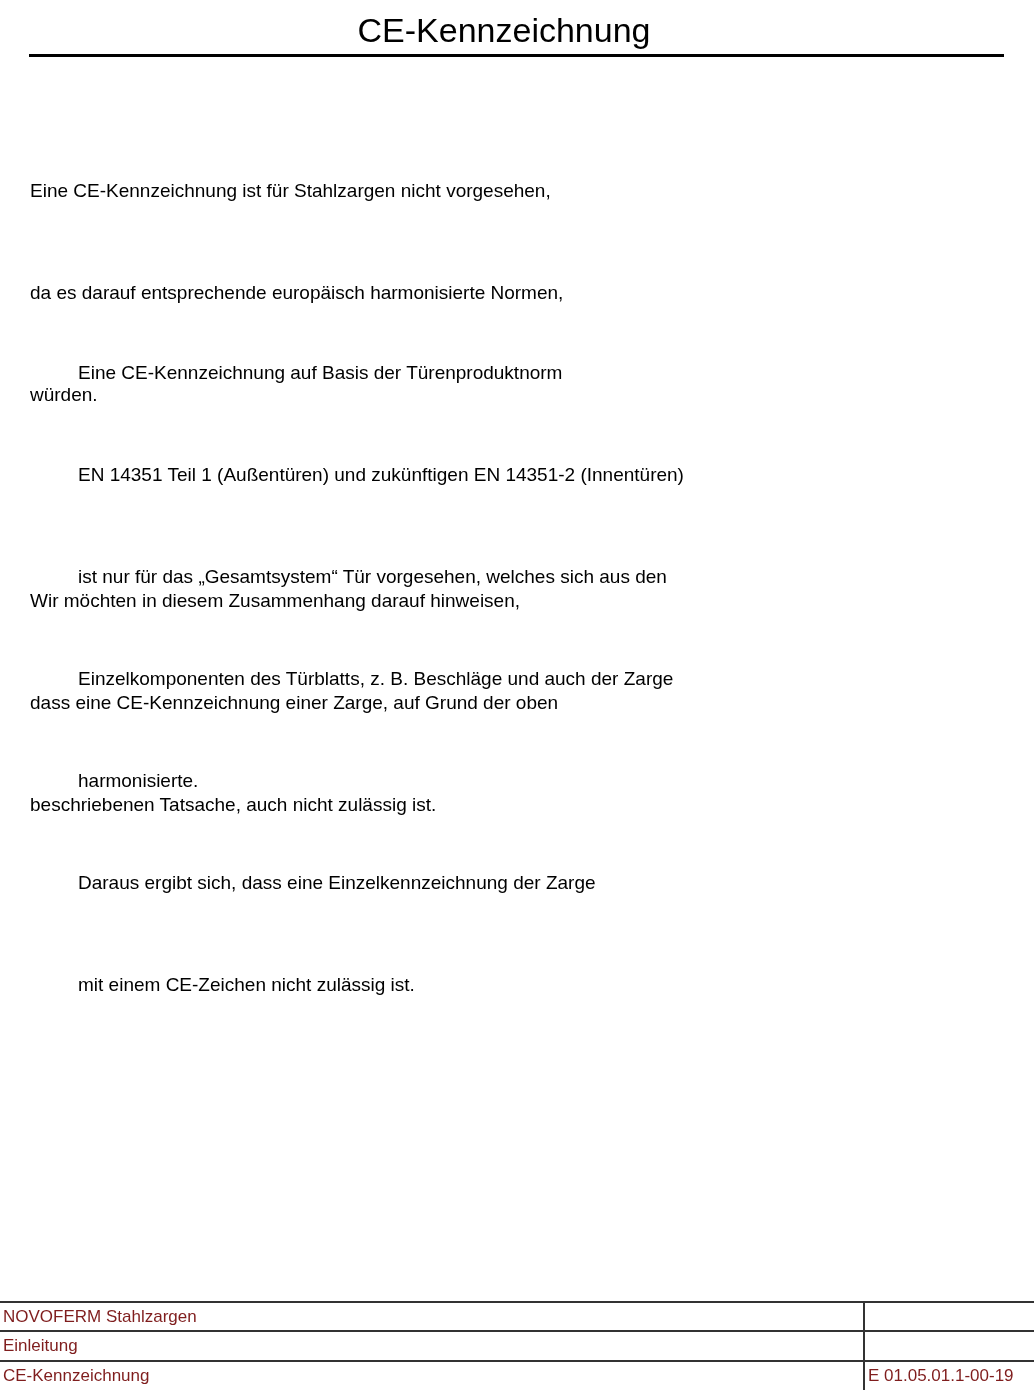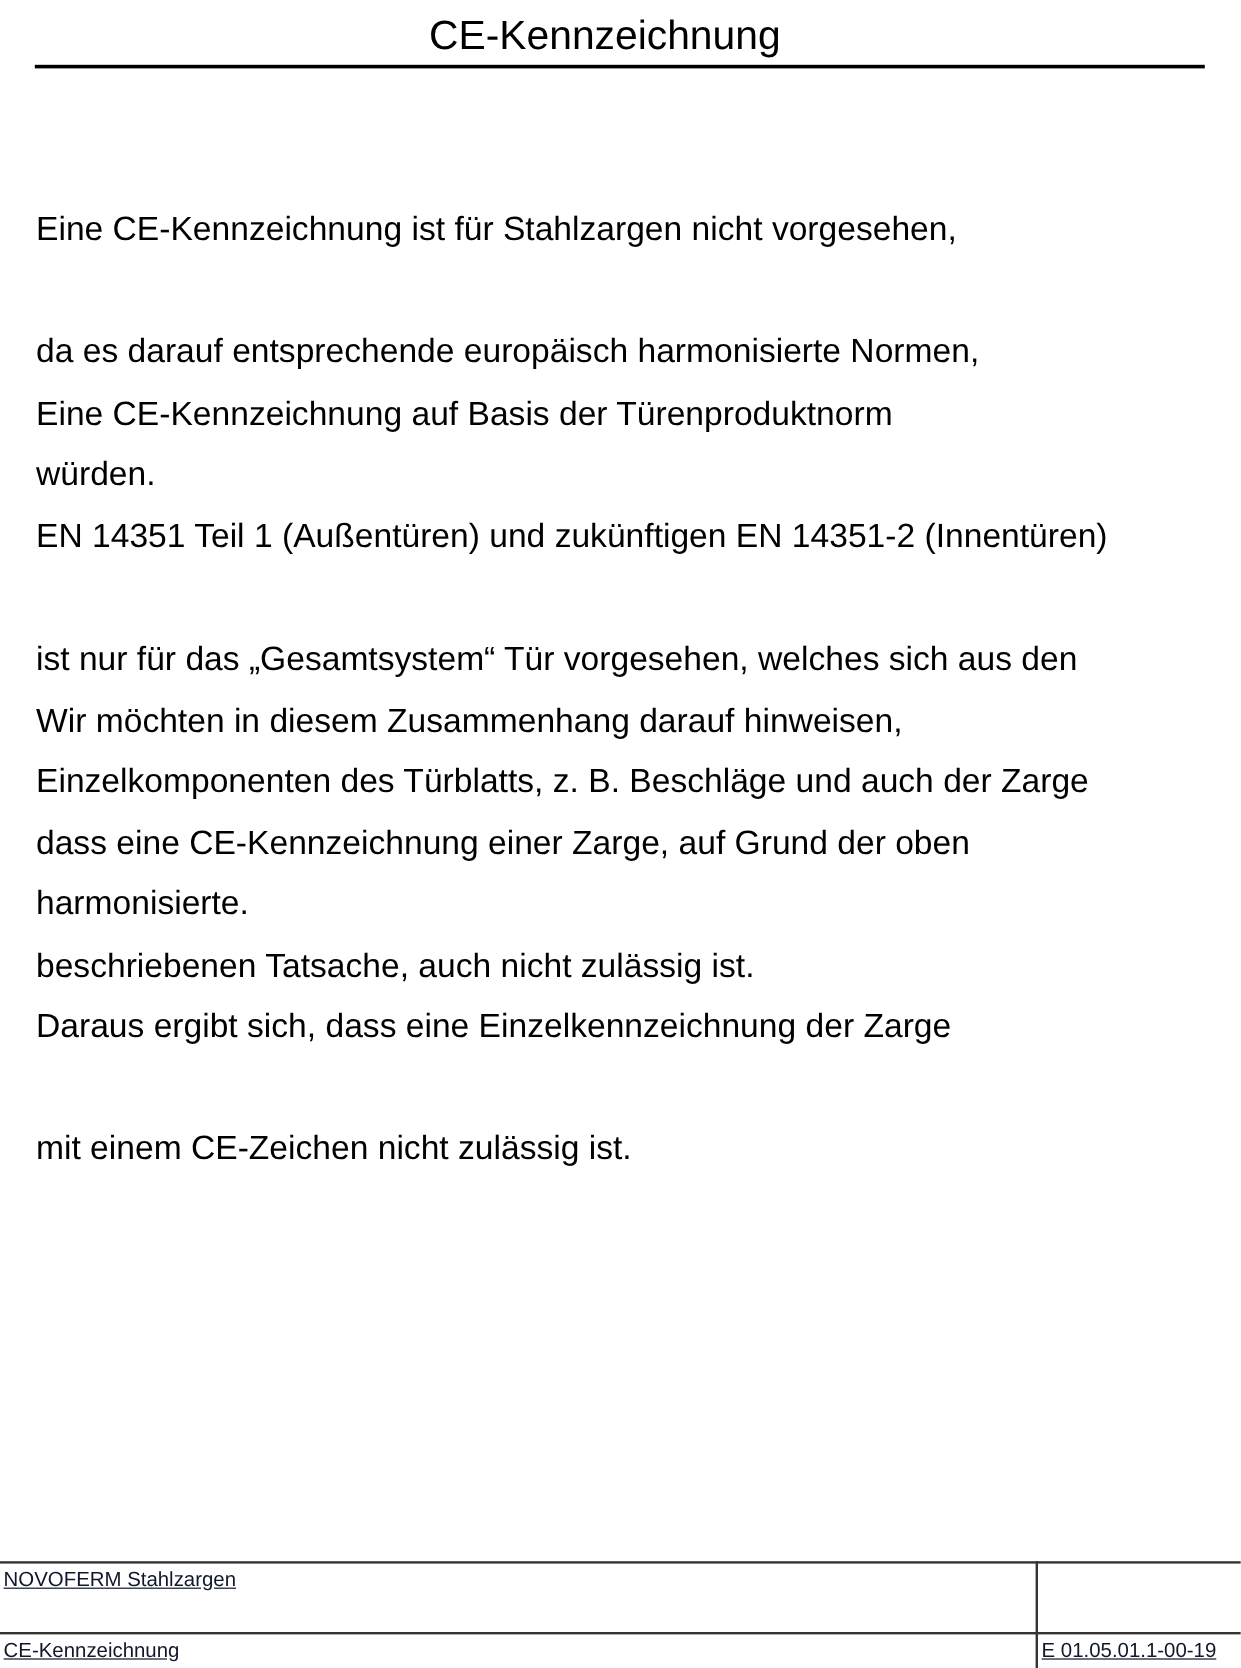--- a/index.html
+++ b/index.html
@@ -1,60 +1,64 @@
 <!DOCTYPE html>
 <html><head>
 <meta charset="utf-8">
 <style>
   html, body { margin:0; padding:0; background:#ffffff; }
   body { width:1034px; height:1390px; position:relative; overflow:hidden;
          font-family:"Liberation Sans", sans-serif; color:#000; }
   .title { position:absolute; top:8px; left:0; width:1008px; text-align:center;
            font-size:34px; line-height:44px; }
   .title-rule { position:absolute; top:54px; left:29px; width:975px; height:3px; background:#000; }
-  .para { position:absolute; left:30px; font-size:28px; line-height:34px; white-space:pre; }
+  .para { position:absolute; left:30px; font-size:19px; line-height:34px; white-space:pre; }
   .line { display:block; }
   .footer { position:absolute; left:0; top:1301px; width:1034px; height:89px; }
   .frow { position:absolute; left:0; width:1034px; height:29px; border-top:2px solid #333; }
-  .fcell { position:absolute; top:0; font-size:17px; line-height:28px; color:#0f172a;text-decoration:underline; }
+  .fcell { position:absolute; top:0; font-size:17px; line-height:28px; color:#7f1d1d; }
   .fleft { left:3px; }
   .fright { left:868px; }
   .vdiv { position:absolute; left:863px; top:0; width:2px; height:89px; background:#333; }
 </style>
 </head>
 <body>
 
 <div class="title">CE-Kennzeichnung</div>
 <div class="title-rule"></div>
 
 <div class="para" style="top:106px;">
   <span class="line">Eine CE-Kennzeichnung ist für Stahlzargen nicht vorgesehen,</span>
   <span class="line">da es darauf entsprechende europäisch harmonisierte Normen,</span>
   <span class="line">würden.</span>
 </div>
 
-<div class="para" style="top:260px;">
+<div class="para" style="top:288px;margin-left:48px;">
   <span class="line">Eine CE-Kennzeichnung auf Basis der Türenproduktnorm</span>
   <span class="line">EN 14351 Teil 1 (Außentüren) und zukünftigen EN 14351-2 (Innentüren)</span>
   <span class="line">ist nur für das „Gesamtsystem“ Tür vorgesehen, welches sich aus den</span>
   <span class="line">Einzelkomponenten des Türblatts, z. B. Beschläge und auch der Zarge</span>
   <span class="line">harmonisierte.</span>
   <span class="line">Daraus ergibt sich, dass eine Einzelkennzeichnung der Zarge</span>
   <span class="line">mit einem CE-Zeichen nicht zulässig ist.</span>
 </div>
 
 <div class="para" style="top:516px;">
   <span class="line">Wir möchten in diesem Zusammenhang darauf hinweisen,</span>
   <span class="line">dass eine CE-Kennzeichnung einer Zarge, auf Grund der oben</span>
   <span class="line">beschriebenen Tatsache, auch nicht zulässig ist.</span>
 </div>
 
 <div class="footer">
   <div class="frow" style="top:0;">
     <span class="fcell fleft">NOVOFERM Stahlzargen</span>
     <span class="fcell fright"></span>
   </div>
+  <div class="frow" style="top:29px;">
+    <span class="fcell fleft">Einleitung</span>
+    <span class="fcell fright"></span>
+  </div>
   <div class="frow" style="top:59px;">
     <span class="fcell fleft">CE-Kennzeichnung</span>
     <span class="fcell fright">E 01.05.01.1-00-19</span>
   </div>
   <div class="vdiv"></div>
 </div>
 
 </body></html>

